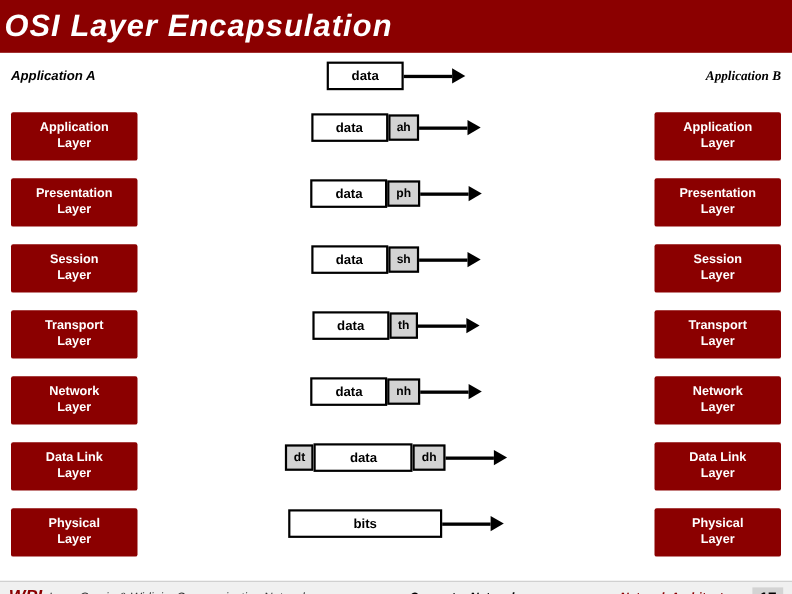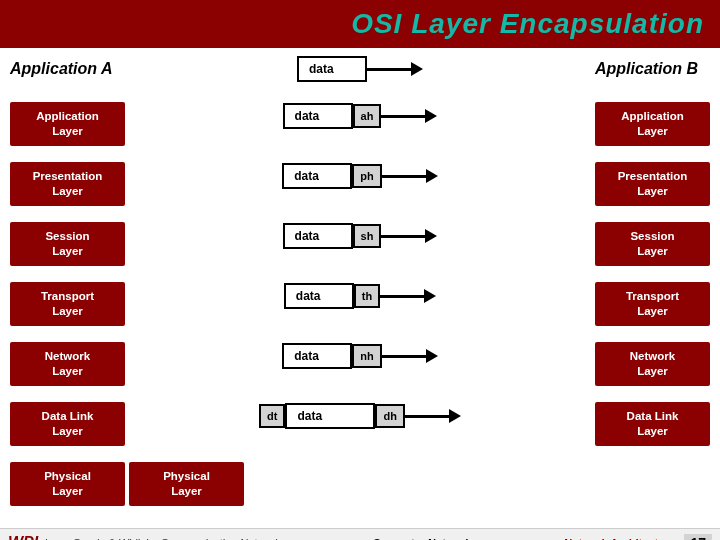--- a/index.html
+++ b/index.html
@@ -6,38 +6,37 @@
     body {
       width: 720px;
       height: 540px;
       overflow: hidden;
       font-family: Arial, sans-serif;
       background: #fff;
     }
 
     .title-bar {
       background: #8B0000;
-      color: #14b8a6;
+      color: #ffffff;
       font-size: 28px;
       font-weight: bold;
       font-style: italic;
-      padding: 8px 16px;
+      padding: 8px 4px;
       letter-spacing: 1px;
-      text-align: right;
     }
 
     .main-content {
       display: flex;
       flex-direction: column;
       padding: 6px 10px 2px 10px;
       height: 480px;
     }
 
     .app-label {
-      font-size: 16px;
+      font-size: 12px;
       font-weight: bold;
       font-style: italic;
     }
 
     .layer-box {
       background: #8B0000;
       color: #fff;
       font-size: 11.5px;
       font-weight: bold;
       text-align: center;
@@ -60,21 +59,21 @@
       justify-content: center;
     }
 
     .data-box {
       background: #fff;
       border: 2px solid #000;
       font-size: 12px;
       font-weight: bold;
       padding: 4px 10px;
       min-width: 60px;
-      text-align: left;
+      text-align: center;
     }
 
     .header-box {
       background: #d3d3d3;
       border: 2px solid #000;
       font-size: 11px;
       font-weight: bold;
       padding: 4px 6px;
     }
     .arrow-right-tip {
@@ -202,21 +201,21 @@
       <div class="data-row-inner">
         <div class="data-box" style="min-width:70px;">
           <span>data</span>
         </div>
         <div class="arrow-right-tip">
           <div class="arrow-line"></div>
           <div class="arrow-head"></div>
         </div>
       </div>
     </div>
-    <div class="spacer-side" style="display:flex; align-items:center; ">
+    <div class="spacer-side" style="display:flex; align-items:center; justify-content:flex-end;font-family:Liberation Serif, serif;">
       <span class="app-label">Application B</span>
     </div>
   </div>
 
   <div class="layer-row">
     <div class="side-label">
       <div class="layer-box">Application<br>Layer</div>
     </div>
     <div class="center-content">
       <div class="data-row-inner">
@@ -325,20 +324,29 @@
       </div>
     </div>
     <div class="side-label">
       <div class="layer-box">Data Link<br>Layer</div>
     </div>
   </div>
 
   <div class="layer-row">
     <div class="side-label">
       <div class="layer-box">Physical<br>Layer</div>
+    </div>
+    <div class="center-content">
+      <div class="data-row-inner">
+        <div class="data-box" style="min-width:140px;">bits</div>
+        <div class="arrow-right-tip">
+          <div class="arrow-line"></div>
+          <div class="arrow-head"></div>
+        </div>
+      </div>
     </div>
     <div class="side-label">
       <div class="layer-box">Physical<br>Layer</div>
     </div>
   </div>
 </div>
 
 <div class="footnote-area">
   <div class="footnote-left">
     <div class="wpi-logo">

